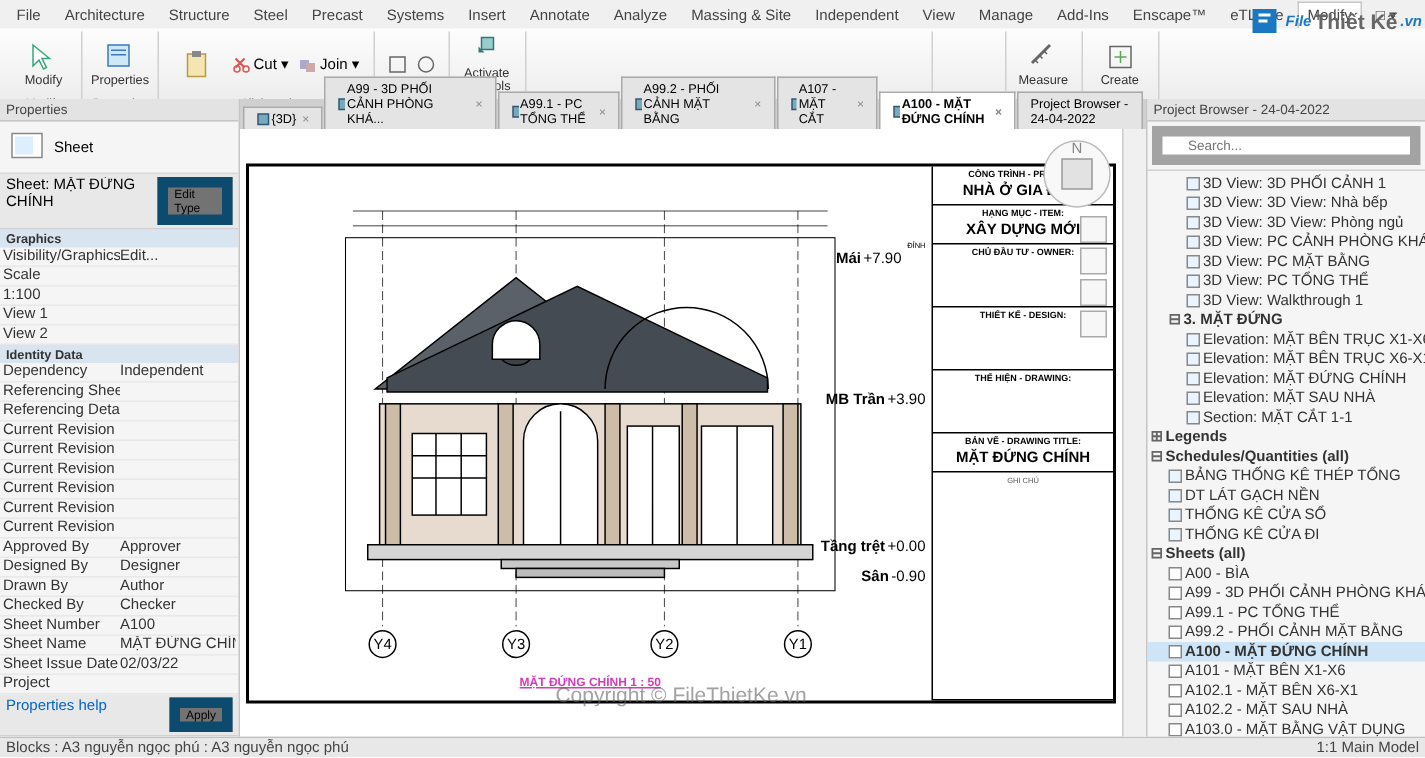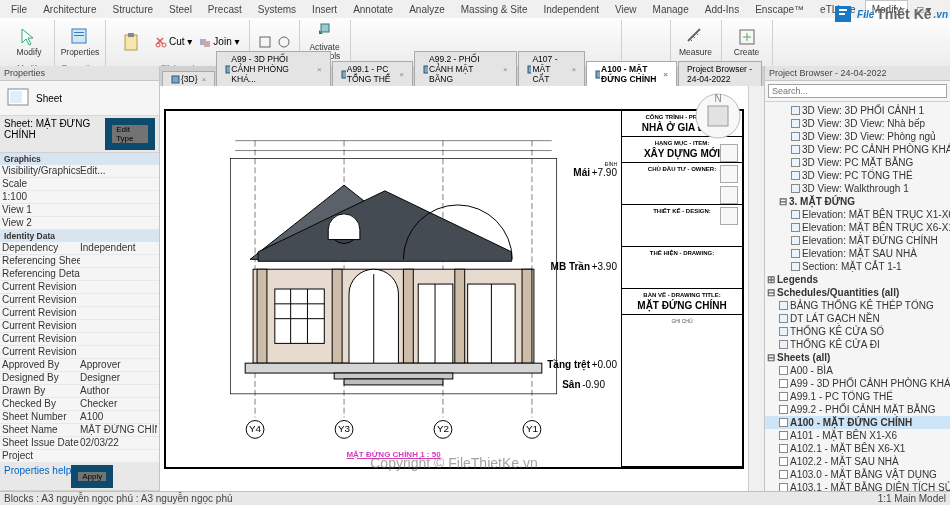--- a/index.html
+++ b/index.html
@@ -22,21 +22,21 @@
 .r-group-label { font-size: 8px; color: #666; text-align: center; }
 .r-icon { width: 16px; height: 16px; display: inline-flex; align-items: center; justify-content: center; }
 
 
 .main { display: flex; height: 425px; }
 .left-panel { width: 160px; background: #f5f5f5; border-right: 1px solid #c5c5c5; overflow: hidden; display: flex; flex-direction: column; }
 .panel-title { background: #e3e3e3; padding: 2px 4px; font-size: 9px; color: #444; border-bottom: 1px solid #c5c5c5; }
 .prop-selector { display: flex; gap: 4px; padding: 6px; align-items: center; border-bottom: 1px solid #d8d8d8; }
 .prop-selector svg { width: 26px; height: 22px; }
 .prop-body { flex: 1; overflow: hidden; font-size: 8.5px; }
-.prop-header { display: flex; justify-content: flex-start; padding: 2px 4px; background: #e8e8e8; border-bottom: 1px solid #d0d0d0; }
+.prop-header { display: flex; justify-content: space-between; padding: 2px 4px; background: #e8e8e8; border-bottom: 1px solid #d0d0d0; }
 .prop-btn { border: 7px solid #0c4a6e; padding: 0 4px; font-size: 8px; background: #737373; }
 .prop-section { background: #d8e4ef; color: #333; font-weight: bold; padding: 1px 4px; font-size: 8.5px; }
 .prop-row { display: flex; border-bottom: 1px solid #e8e8e8; padding: 0 2px; line-height: 12px; }
 .prop-row .k { flex: 0 0 78px; color: #333; white-space: nowrap; overflow: hidden; }
 .prop-row .v { flex: 1; color: #333; white-space: nowrap; overflow: hidden; }
 
 .center { flex: 1; display: flex; flex-direction: column; background: #bbb; }
 .view-tabs { height: 20px; display: flex; gap: 1px; background: #d0d0d0; padding: 0 2px; align-items: flex-end; }
 .view-tab { background: #e4e4e4; padding: 2px 8px; font-size: 8.5px; border: 1px solid #aaa; border-bottom: none; display: flex; align-items: center; gap: 1px; cursor: pointer; }
 .view-tab svg { width: 9px; height: 9px; }
@@ -52,21 +52,21 @@
 .title-row .t { color: #000; font-weight: bold; margin-top: 2px; }
 .elev-label { position: absolute; font-size: 6px; color: #000; white-space: nowrap; }
 .draw-title { position: absolute; bottom: 8px; left: 50%; transform: translateX(-50%); color: #d63cb9; font-size: 8px; text-decoration: underline; font-weight: bold; }
 .copyright { position: absolute; left: 50%; bottom: 20px; transform: translateX(-50%); color: rgba(100,100,100,0.6); font-size: 14px; font-weight: 500; }
 .logo-ov { position: absolute; right: 2px; top: 2px; color: #1a78c2; font-size: 16px; font-weight: 700; font-style: italic; display: flex; align-items: center; gap: 2px; }
 .logo-ov .grey { color: #666; font-size: 14px; font-style: normal; font-weight: 600; }
 .vscroll { width: 16px; background: #f0f0f0; border-left: 1px solid #ccc; }
 
 .right-panel { width: 186px; background: #f5f5f5; border-left: 1px solid #c5c5c5; display: flex; flex-direction: column; }
 .search-row { padding: 3px; border-bottom: 1px solid #d0d0d0; display: flex; gap: 2px; align-items: center; }
-.search-row input { flex: 1; border: 1px solid #a3a3a3; font-size: 9px; padding: 1px 3px; }
+.search-row input { flex: 1; border: 7px solid #a3a3a3; font-size: 9px; padding: 1px 17px; }
 .tree { flex: 1; overflow: hidden; font-size: 8.5px; color: #333; padding: 2px 0; }
 .tree-row { display: flex; align-items: center; gap: 2px; padding: 0 2px; line-height: 13px; white-space: nowrap; cursor: pointer; }
 .tree-row.sel { background: #cde5f7; font-weight: bold; }
 .tree-row.root { font-weight: bold; }
 .tw { display: inline-block; width: 8px; text-align: center; color: #666; }
 .ico-box { width: 9px; height: 9px; border: 1px solid #888; background: #eaf4ff; flex-shrink: 0; }
 .ico-sheet { width: 9px; height: 9px; border: 1px solid #888; background: #fff; flex-shrink: 0; }
 .ind1 { padding-left: 14px; } .ind2 { padding-left: 26px; }
 
 .status-bar { height: 14px; background: #e8e8e8; border-top: 1px solid #c0c0c0; font-size: 8px; padding: 0 4px; display: flex; align-items: center; color: #444; }
@@ -504,25 +504,25 @@
                 <text x="80" y="325" text-anchor="middle" font-size="7">Y4</text>
               <circle cx="170" cy="322" r="9" fill="#fff" stroke="#000"></circle>
                 <text x="170" y="325" text-anchor="middle" font-size="7">Y3</text>
               <circle cx="270" cy="322" r="9" fill="#fff" stroke="#000"></circle>
                 <text x="270" y="325" text-anchor="middle" font-size="7">Y2</text>
               <circle cx="360" cy="322" r="9" fill="#fff" stroke="#000"></circle>
                 <text x="360" y="325" text-anchor="middle" font-size="7">Y1</text>
 
               <rect x="55" y="48" width="330" height="238" fill="none" stroke="#000" stroke-width="0.7"></rect>
             </svg>
-            <div class="elev-label" style="right:4px;top:56px"><b>Mái</b> <span>+7.90</span></div>
+            <div class="elev-label" style="right:20px;top:56px"><b>Mái</b> <span>+7.90</span></div>
             <div class="elev-label" style="right:4px;top:50px;font-size:5px">ĐỈNH</div>
             <div class="elev-label" style="right:4px;top:150px"><b>MB Trần</b> <span>+3.90</span></div>
             <div class="elev-label" style="right:4px;top:248px"><b>Tầng trệt</b> <span>+0.00</span></div>
-            <div class="elev-label" style="right:16px;top:268px"><b>Sân</b> <span>-0.90</span></div>
+            <div class="elev-label" style="right:4px;top:268px"><b>Sân</b> <span>-0.90</span></div>
             <div class="draw-title">MẶT ĐỨNG CHÍNH  1 : 50</div>
           </div>
           <div class="sheet-title">
             <div class="title-row">
                 <div class="h">CÔNG TRÌNH - PROJECT:</div>
                 <div class="t">NHÀ Ở GIA ĐÌNH</div>
               </div>
             <div class="title-row">
                 <div class="h">HẠNG MỤC - ITEM:</div>
                 <div class="t">XÂY DỰNG MỚI</div>

